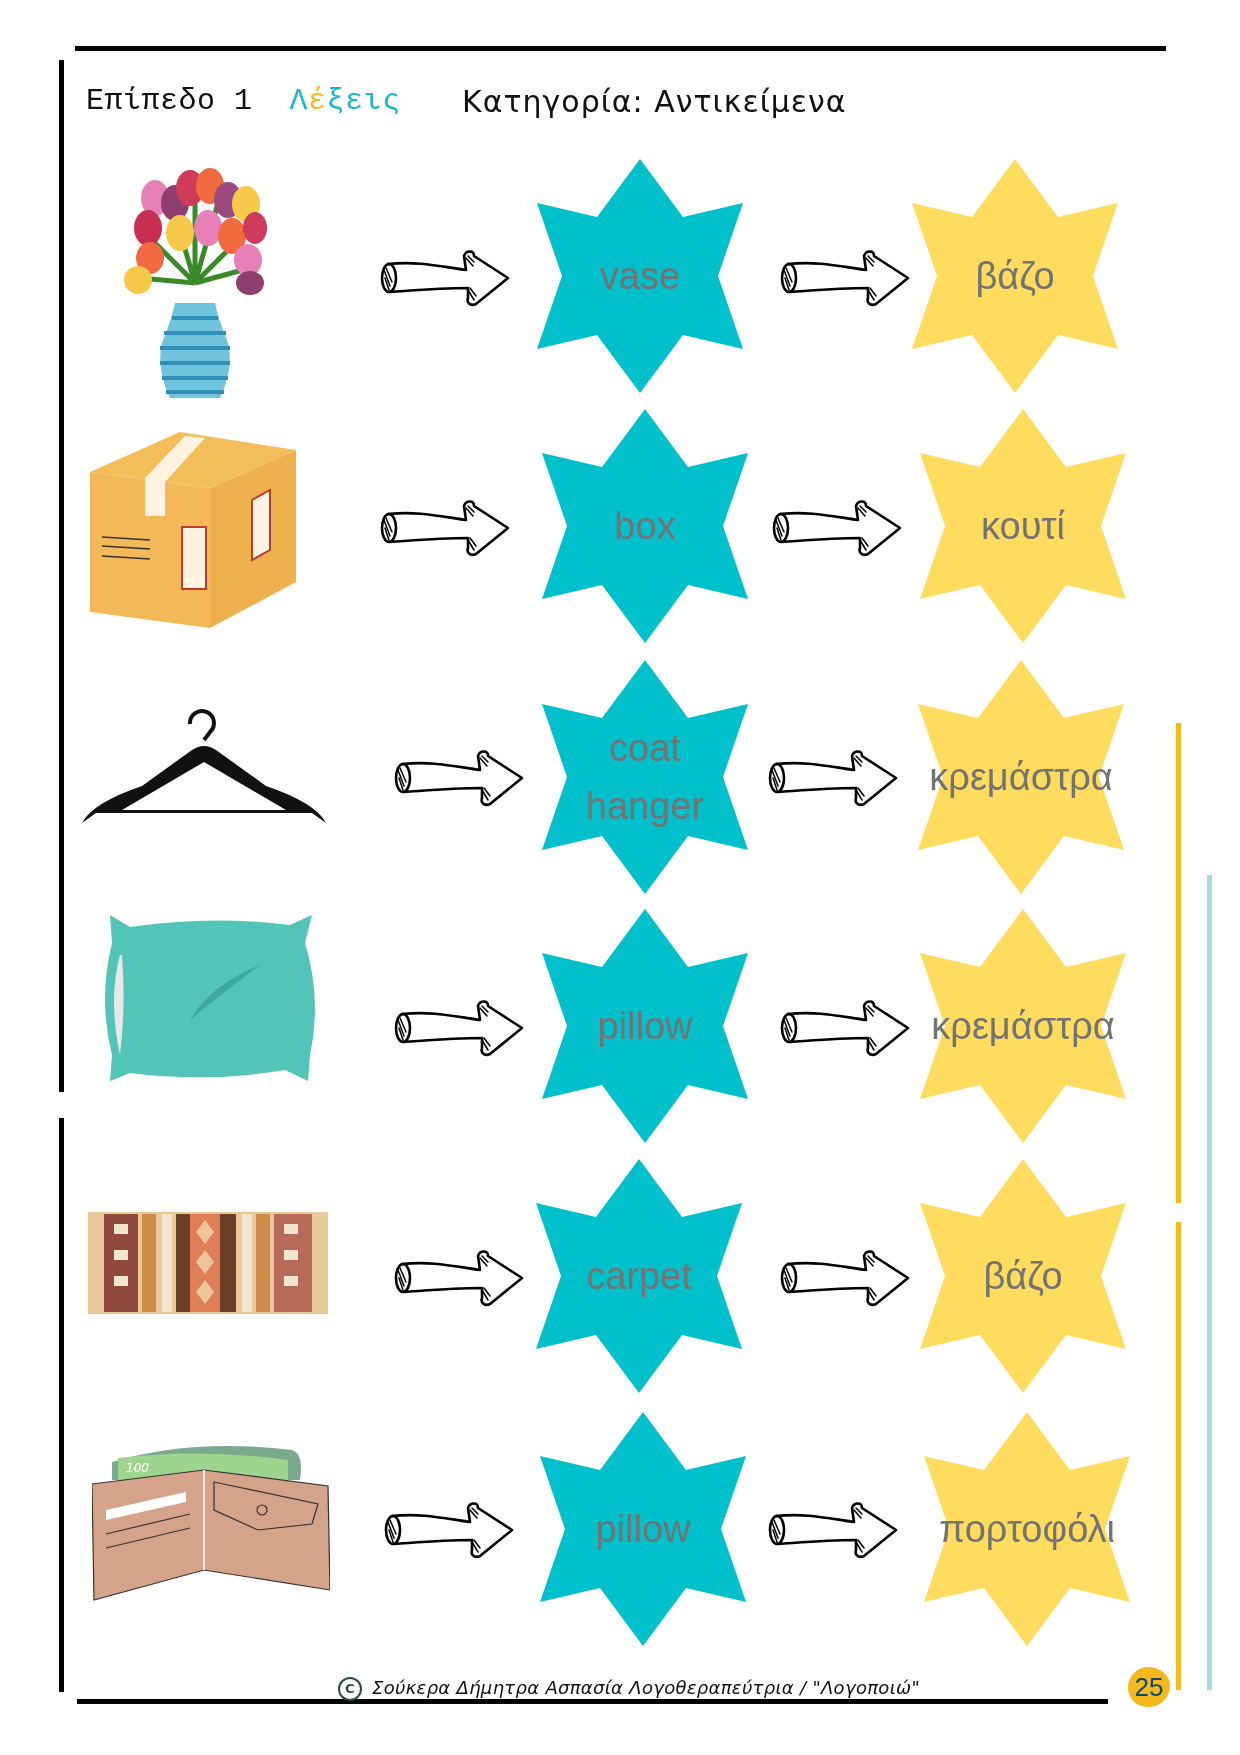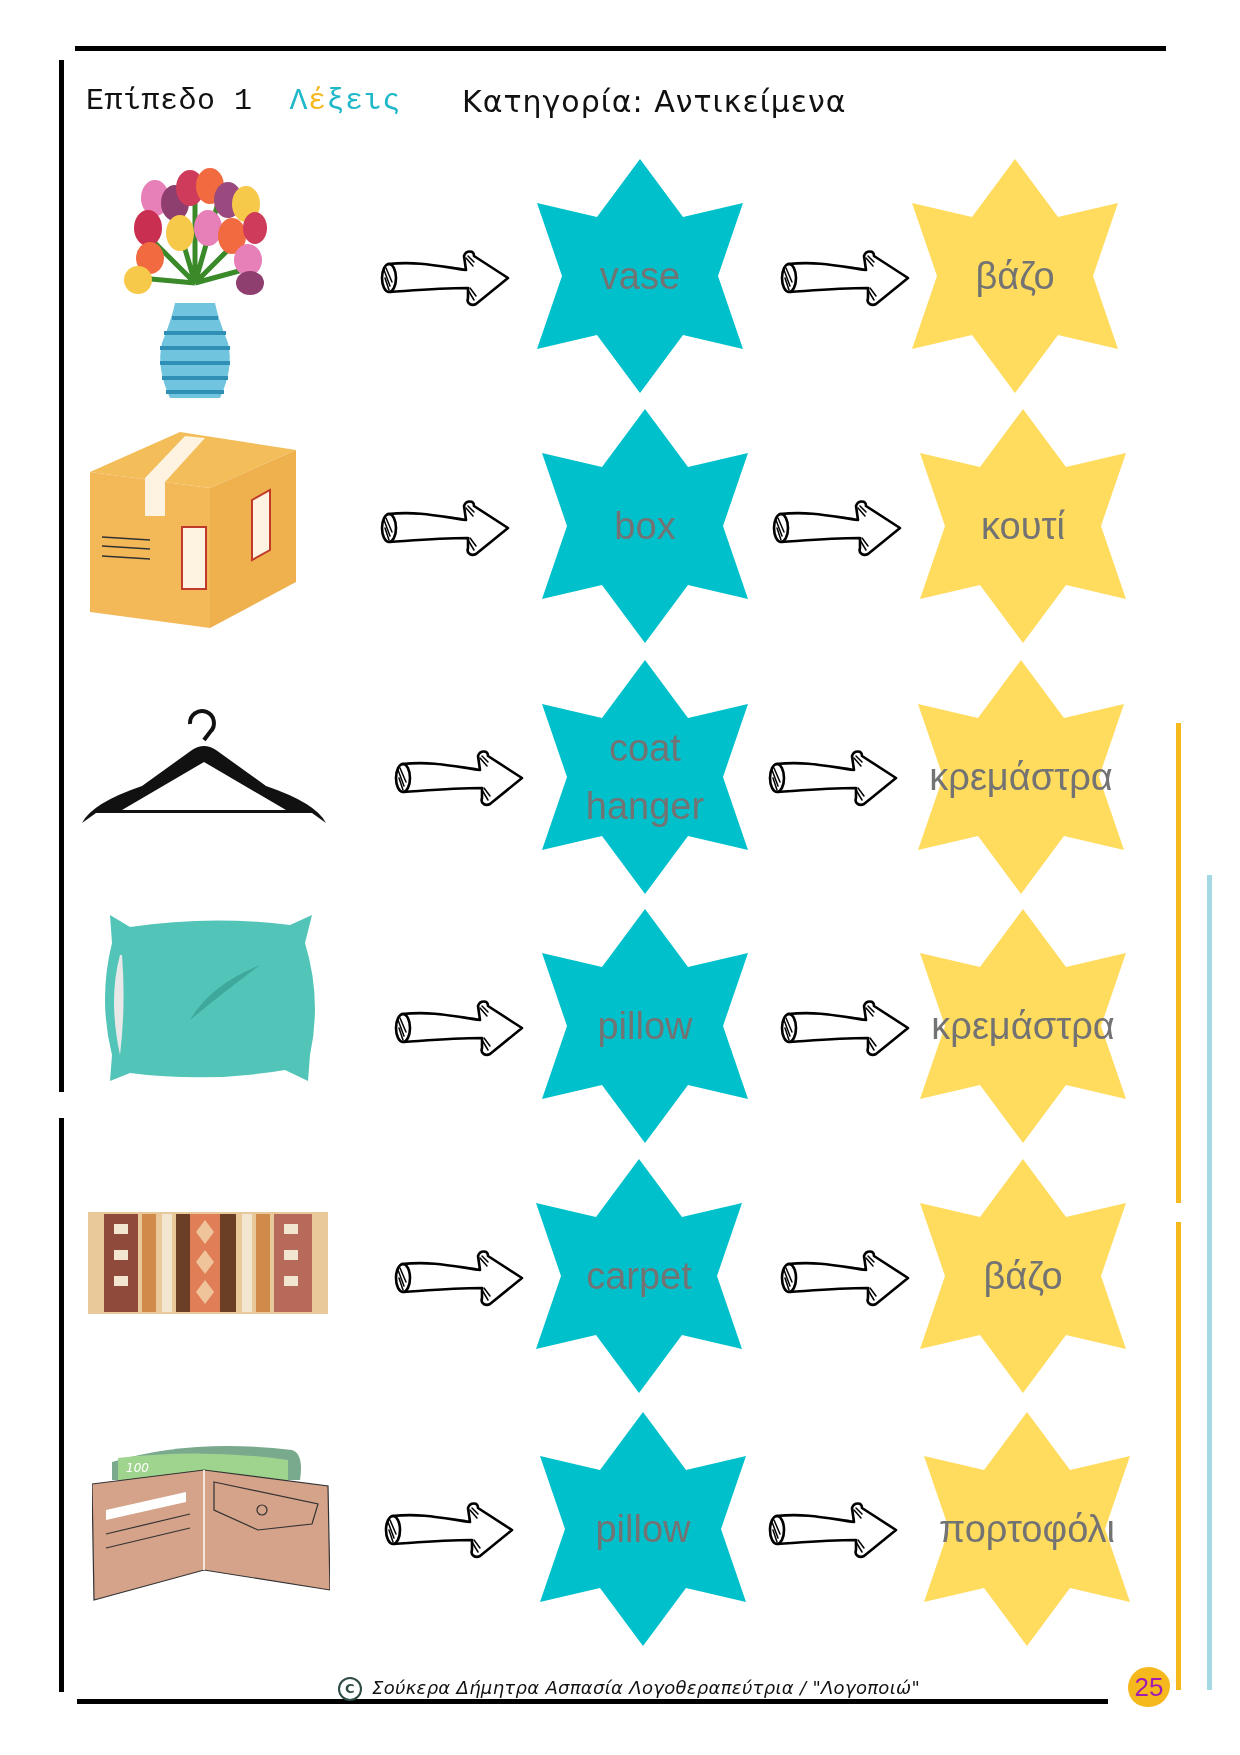--- a/index.html
+++ b/index.html
@@ -9,21 +9,21 @@
   .header-level { left: 86px; top: 84px; font-size: 30px; color: #111; font-family: Liberation Mono, monospace; letter-spacing: 0.5px; }
   .header-level .word span { font-size: 30px; }
   .header-category { left: 462px; top: 84px; font-size: 30px; color: #111; letter-spacing: 1px; }
   .pic { position: absolute; }
   .star { position: absolute; width: 206px; height: 234px; }
   .star svg { position: absolute; left: 0; top: 0; width: 206px; height: 234px; }
   .star .label { position: absolute; left: -20px; right: -20px; top: 0; bottom: 0; display: flex; align-items: center; justify-content: center; text-align: center; font-family: "Liberation Sans", sans-serif; font-size: 38px; color: #737373; line-height: 58px; }
   .arrow { position: absolute; width: 132px; height: 62px; }
   .footer { left: 338px; top: 1677px; font-size: 18px; color: #111; font-family: "DejaVu Sans", sans-serif; font-style: italic; letter-spacing: 0.3px; }
   .copyright-icon { display: inline-block; width: 20px; height: 20px; border: 2.5px solid #2d4a44; border-radius: 50%; text-align: center; font-size: 13px; line-height: 20px; font-style: normal; font-weight: bold; color: #2d4a44; margin-right: 10px; vertical-align: middle; }
-  .page-num { left: 1128px; top: 1667px; width: 42px; height: 40px; background: #f5b91e; border-radius: 48% 52% 50% 46% / 52% 46% 54% 48%; font-family: "Liberation Sans", sans-serif; font-size: 26px; color: #a21caf; display: flex; align-items: center; justify-content: center; }
+  .page-num { left: 1128px; top: 1667px; width: 42px; height: 40px; background: #f5b91e; border-radius: 48% 52% 50% 46% / 52% 46% 54% 48%; font-family: "Liberation Sans", sans-serif; font-size: 26px; color: #0c4a6e; display: flex; align-items: center; justify-content: center; }
 </style>
 </head>
 <body>
 
 <div class="abs line-black" style="left:75px; top:46px; width:1091px; height:5px;"></div>
 <div class="abs line-black" style="left:59px; top:60px; width:5px; height:1032px;"></div>
 <div class="abs line-black" style="left:59px; top:1118px; width:5px; height:574px;"></div>
 <div class="abs line-black" style="left:77px; top:1699px; width:1031px; height:5px;"></div>
 <div class="abs" style="left:1176px; top:723px; width:5px; height:480px; background:#f5b91e;"></div>
 <div class="abs" style="left:1176px; top:1222px; width:5px; height:468px; background:#f5b91e;"></div>

